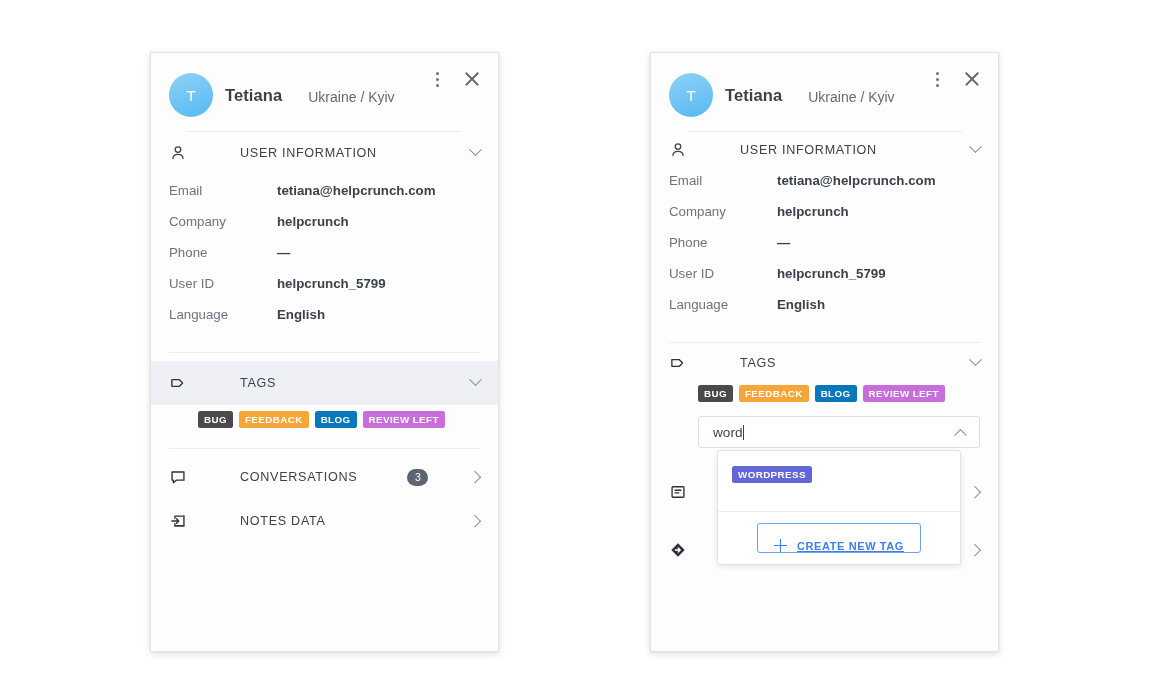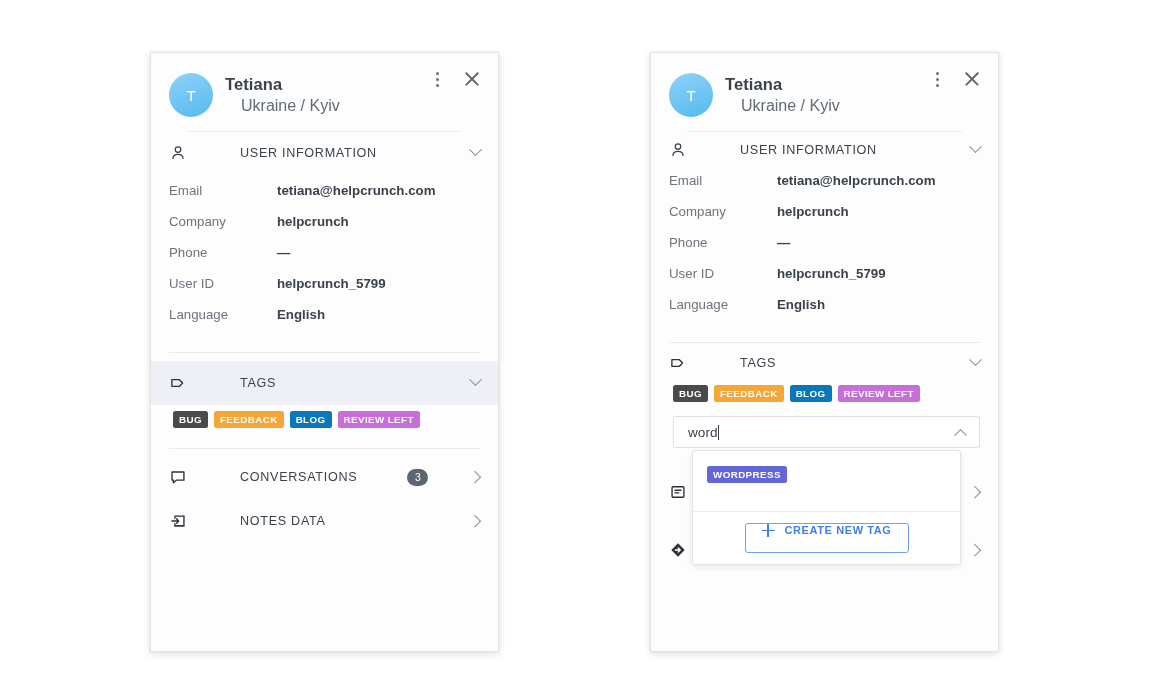--- a/index.html
+++ b/index.html
@@ -24,23 +24,23 @@
   
   .pheader { position: relative; padding: 20px 18px 0 18px; height: 78px; }
   .id-row { display: flex; align-items: center; gap: 12px; }
   .avatar {
     width: 44px; height: 44px; border-radius: 50%;
     background: linear-gradient(160deg, #8ed2f7 0%, #56b9f0 100%);
     color: #ffffff; font-size: 15px; font-weight: 400;
     display: flex; align-items: center; justify-content: center;
     flex: 0 0 44px;
   }
-  .id-text { display: flex; flex-direction: column; gap: 3px; }
+  .id-text { display: flex; flex-direction: row; gap: 3px; }
   .uname { font-size: 16.5px; font-weight: bold; color: #3b424c; letter-spacing: .1px; }
-  .uloc { display: flex; align-items: center; font-size: 16px; color: #636b75; }
+  .uloc { display: flex; align-items: flex-end; gap: 7px; font-size: 14px; color: #636b75; }
   .flag { width: 16px; height: 11px; display: block; flex: 0 0 16px; border-radius: 1px; overflow: hidden; }
   .flag .t { height: 50%; background: #0057b7; }
   .flag .b { height: 50%; background: #ffd700; }
 
   .hdr-actions { position: absolute; right: 16px; top: 16px; display: flex; align-items: center; gap: 16px; }
   .kebab { width: 18px; height: 18px; display: flex; flex-direction: column; align-items: center; justify-content: center; gap: 3px; cursor: pointer; }
   .kebab i { width: 3px; height: 3px; border-radius: 50%; background: #6a7078; display: block; }
   .xbtn { width: 20px; height: 20px; position: relative; cursor: pointer; }
   .xbtn:before, .xbtn:after {
     content: ""; position: absolute; left: 1px; top: 9px; width: 18px; height: 1.8px;
@@ -73,21 +73,21 @@
   }
 
   
   .fields { padding: 8px 18px 6px 18px; }
   .frow { display: flex; align-items: baseline; height: 31px; }
   .flabel { width: 108px; flex: 0 0 108px; font-size: 13.3px; color: #6d747d; }
   .fvalue { font-size: 13.3px; color: #3b424c; font-weight: bold; }
   .divider { margin: 8px 18px 0 18px; border-top: 1px solid #ececec; }
 
   
-  .tags-wrap { padding: 6px 18px 0 22px; }
+  .tags-wrap { padding: 6px 18px 0 22px; margin-left: 25px; }
   .tag-list { display: flex; flex-wrap: wrap; gap: 6px; }
   .tag {
     display: inline-flex; align-items: center; height: 17px; padding: 0 6px;
     border-radius: 2.5px; color: #fff; font-size: 9.8px; font-weight: bold; letter-spacing: .4px;
   }
   .tagsearch {
     margin-top: 14px; position: relative;
     height: 32px; border: 1px solid #dcdfe3; border-radius: 3px; background: #fff;
     display: flex; align-items: center; padding: 0 14px; cursor: text;
   }
@@ -98,24 +98,24 @@
 
   
   .dropdown {
     position: absolute; left: 18px; right: 18px; top: 100%; margin-top: 3px;
     background: #fff; border: 1px solid #e0e3e7; border-radius: 3px;
     box-shadow: 0 2px 6px rgba(0,0,0,0.09); z-index: 20;
   }
   .dd-results { padding: 13px 14px; min-height: 60px; }
   .dd-foot { border-top: 1px solid #ededed; padding: 11px 0; display: flex; justify-content: center; }
   .create-btn {
-    display: inline-flex; align-items: flex-start; gap: 10px;
+    display: inline-flex; align-items: flex-end; gap: 10px;
     border: 1px solid #6b9ff0; border-radius: 3px; background: #fff;
     height: 30px; padding: 0 16px; cursor: pointer;
-    color: #3d7fe6; font-size: 11px; font-weight: bold; letter-spacing: .6px;
+    color: #3d7fe6; font-size: 11px; font-weight: bold; letter-spacing: .6px; text-decoration: underline;
   }
   .plus { position: relative; width: 13px; height: 13px; display:inline-block; }
   .plus:before, .plus:after { content:""; position:absolute; background:#3d7fe6; }
   .plus:before { left: 0; top: 5.5px; width: 13px; height: 1.8px; }
   .plus:after  { top: 0; left: 5.5px; height: 13px; width: 1.8px; }
 
   .tags-section { position: relative; }
 </style>
 </head>
 <body>

